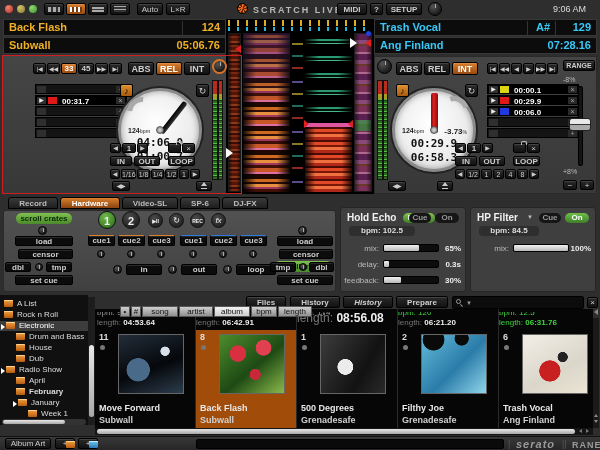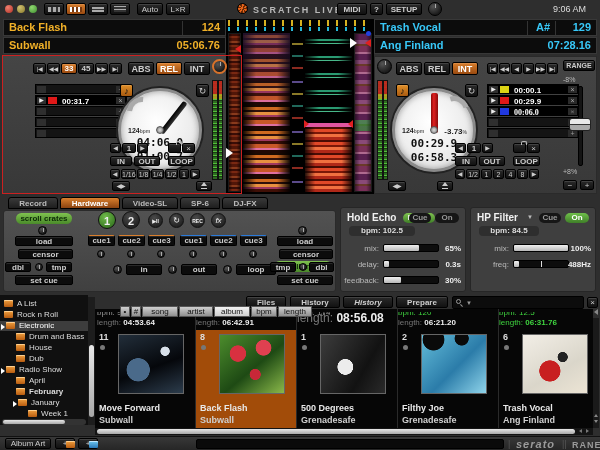--- a/index.html
+++ b/index.html
@@ -241,21 +241,21 @@
     <span class="cuecell" style="left: 12px; background: rgb(221, 212, 20);"></span>
     <span style="position:absolute;left:26px;top:1px;font-size:8px;font-weight:bold;color:#fff;">00:00.1</span>
     <span class="cuecell xbtn" style="left:80px;">×</span>
   </div>
   <div class="cuerow" style="left:487px;top:95px;background:#000;">
     <span class="cuecell" style="left:1px;color:#eee;font-size:6px;line-height:7px;text-align:center;">▶</span>
     <span class="cuecell" style="left: 12px; background: rgb(224, 24, 24);"></span>
     <span style="position:absolute;left:26px;top:1px;font-size:8px;font-weight:bold;color:#fff;">00:29.9</span>
     <span class="cuecell xbtn" style="left:80px;">×</span>
   </div>
-  <div class="cuerow" style="left:487px;top:106px;background:#000;font-family:Liberation Serif, serif;">
+  <div class="cuerow" style="left:487px;top:106px;background:#000;">
     <span class="cuecell" style="left:1px;color:#eee;font-size:6px;line-height:7px;text-align:center;">▶</span>
     <span class="cuecell" style="left: 12px; background: rgb(32, 56, 224);"></span>
     <span style="position:absolute;left:26px;top:1px;font-size:8px;font-weight:bold;color:#fff;">00:06.0</span>
     <span class="cuecell xbtn" style="left:80px;">×</span>
   </div>
   <div class="cuerow" style="left:487px;top:117px;">
       <span class="cuecell" style="left:1px;"></span>
       <span class="plusbtn">+</span>
     </div>
   <div class="cuerow" style="left:487px;top:128px;">
@@ -376,28 +376,20 @@
     <div class="abs" style="left:56px;top:6px;font-size:6px;color:#bbb;">▼</div>
     <div class="pill" style="right:34px;top:5px;width:22px;height:10px;background:#161616;color:#999;line-height:10px;">Cue</div>
     <div class="pill greenon" style="right:6px;top:5px;width:24px;height:10px;background:linear-gradient(#6fbf4a,#3f7f28);color:#fff;line-height:10px;">On</div>
     <div class="pill" style="left:8px;top:18px;width:60px;height:10px;background:#2e2e2e;color:#ddd;line-height:10px;font-weight:bold;text-align:center;border-radius:4px;">bpm: 84.5</div>
     <div class="fxrow" style="top:34px;">
       <span class="fxlabel">mix:</span>
       <span class="fxbar">
           <span class="fxfill" style="display: block; width: 100%;"></span>
         </span>
       <span class="fxval">100%</span>
-    </div>
-    <div class="fxrow" style="top:50px;">
-      <span class="fxlabel">freq:</span>
-      <span class="fxbar">
-          <span class="fxfill" style="display: block; width: 10%;"></span>
-          <span style="position:absolute;left:50%;top:0;width:1px;height:100%;background:#ddd;"></span>
-        </span>
-      <span class="fxval">488Hz</span>
     </div>
   </div>
 
   <div class="btn" style="left:246px;top:296px;width:40px;height:12px;font-weight:bold;line-height:11px;">Files</div>
   <div class="btn" style="left:290px;top:296px;width:50px;height:12px;font-weight:bold;line-height:11px;">History</div>
   <div class="btn" style="left:343px;top:296px;width:50px;height:12px;font-weight:bold;line-height:11px;font-style:italic;">History</div>
   <div class="btn" style="left:396px;top:296px;width:52px;height:12px;font-weight:bold;line-height:11px;">Prepare</div>
   <div class="abs" style="left:452px;top:296px;width:132px;height:13px;background:#0c0c0c;border:1px solid #000;border-radius:2px;">
     <span class="lens" style="left:3px;top:2px;"></span>
     <span style="position:absolute;left:13px;top:3px;font-size:6px;color:#999;">▼</span>

